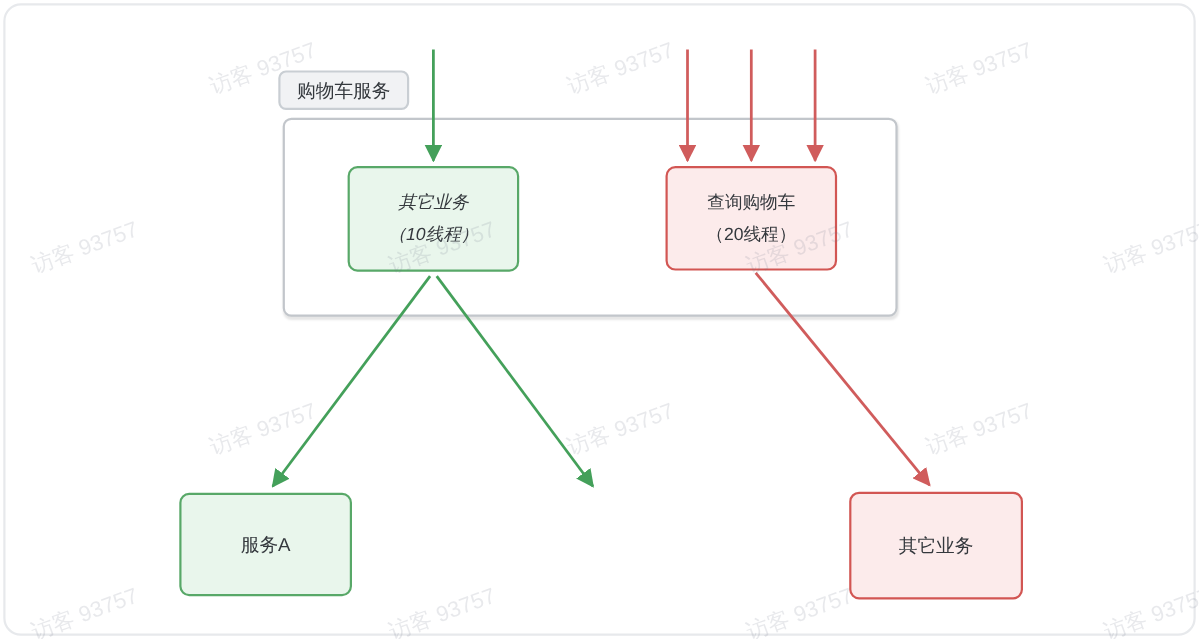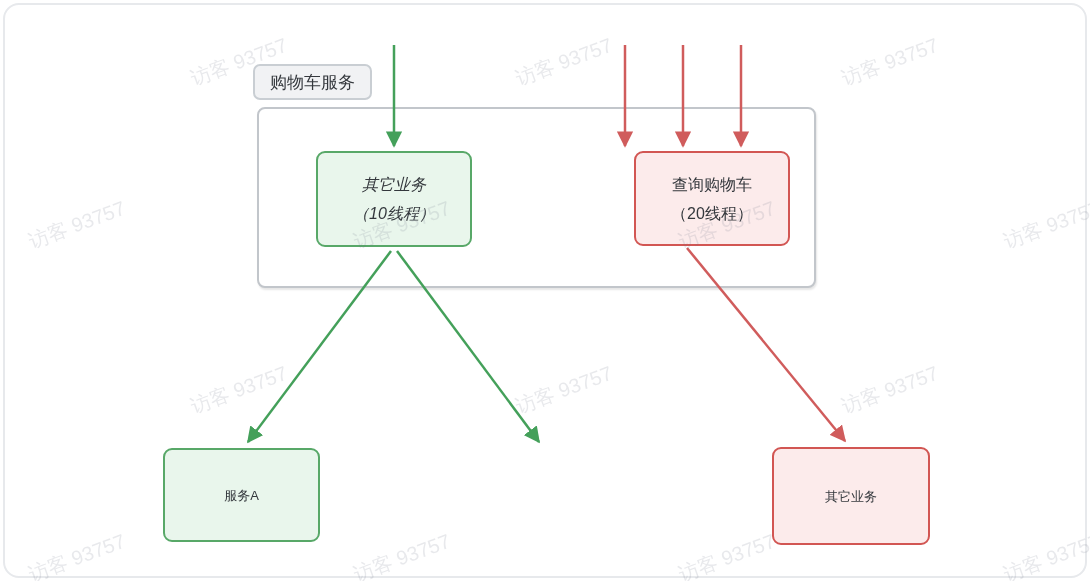--- a/index.html
+++ b/index.html
@@ -66,23 +66,23 @@
     text-align: center;
   }
   .node.green {
     border: 2px solid var(--green-border, #58a868);
     background: var(--green-fill, #e9f6ec);
   }
   .node.red {
     border: 2px solid var(--red-border, #d25653);
     background: var(--red-fill, #fcebeb);
   }
-  .node.single { font-size: 13px; }
+  .node.single { font-size: 17px; }
   #node-other-business { left: 316px; top: 151px; width: 156px; height: 96px; font-style: italic; }
-  #node-query-cart     { left: 605px; top: 151px; width: 156px; height: 95px; margin-left: 29px; }
+  #node-query-cart     { left: 605px; top: 151px; width: 156px; height: 95px; }
   #node-service-a      { left: 163px; top: 448px; width: 157px; height: 94px; }
   #node-service-b      { left: 467px; top: 448px; width: 158px; height: 94px; }
   #node-product        { left: 772px; top: 447px; width: 158px; height: 98px; }
   svg.arrows {
     position: absolute;
     left: 0; top: 0;
     width: 1090px; height: 581px;
     z-index: 5;
     pointer-events: none;
   }

